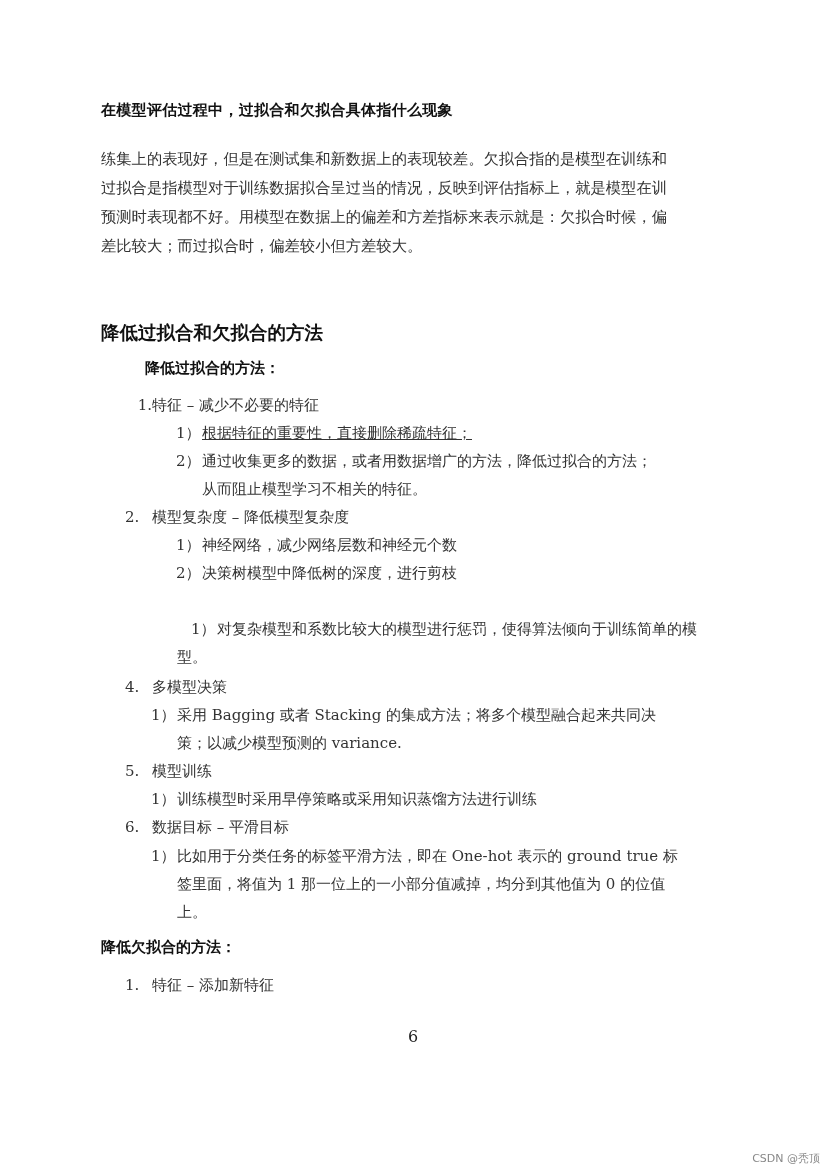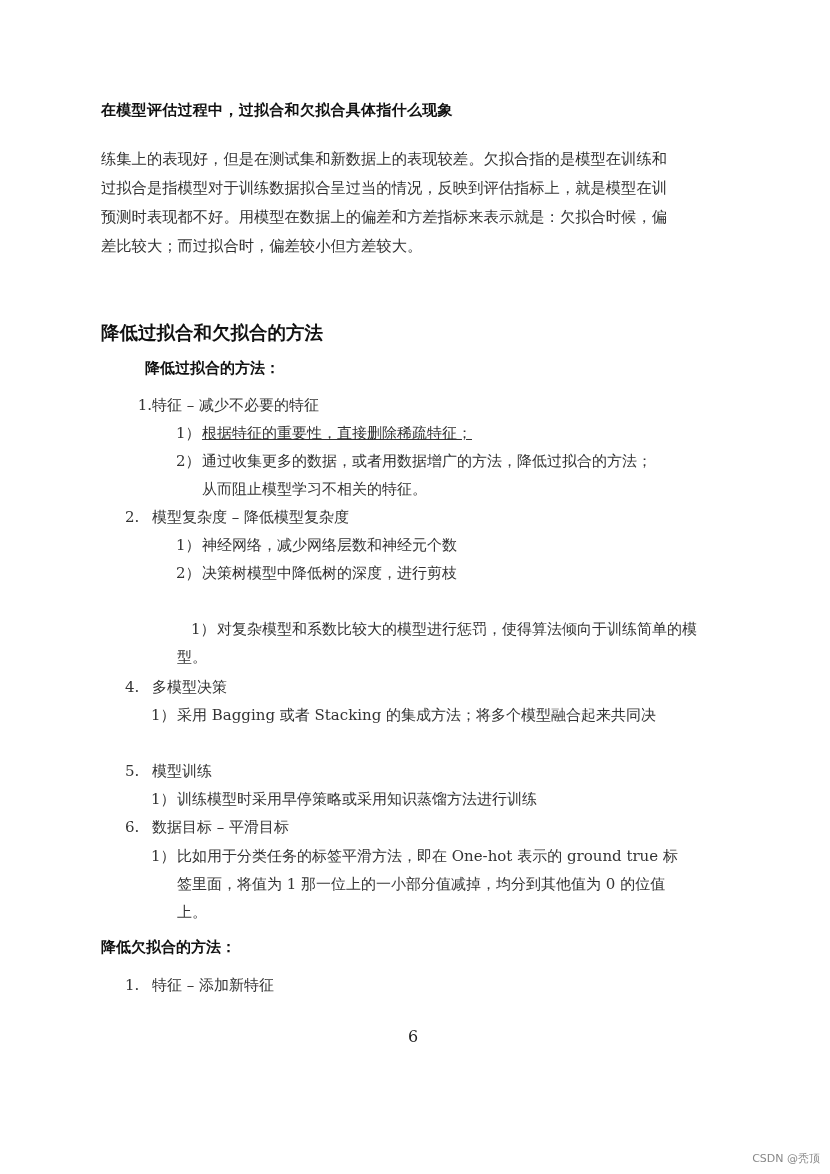--- a/index.html
+++ b/index.html
@@ -85,20 +85,21 @@
     <span class="sub">1）</span><span>对复杂模型和系数比较大的模型进行惩罚，使得算法倾向于训练简单的模</span>
   </div>
   <div class="line" style="left:177px; top:647px;">型。</div>
 
   <div class="line" style="left:125px; top:677px;">
     <span class="num">4.</span><span>多模型决策</span>
   </div>
   <div class="line" style="left:151px; top:705px;">
     <span class="sub">1）</span><span>采用 Bagging 或者 Stacking 的集成方法；将多个模型融合起来共同决</span>
   </div>
+  <div class="line" style="left:177px; top:733px;">策；以减少模型预测的 variance.</div>
 
   <div class="line" style="left:125px; top:761px;">
     <span class="num">5.</span><span>模型训练</span>
   </div>
   <div class="line" style="left:151px; top:789px;">
     <span class="sub">1）</span><span>训练模型时采用早停策略或采用知识蒸馏方法进行训练</span>
   </div>
 
   <div class="line" style="left:125px; top:817px;">
     <span class="num">6.</span><span>数据目标  –  平滑目标</span>

